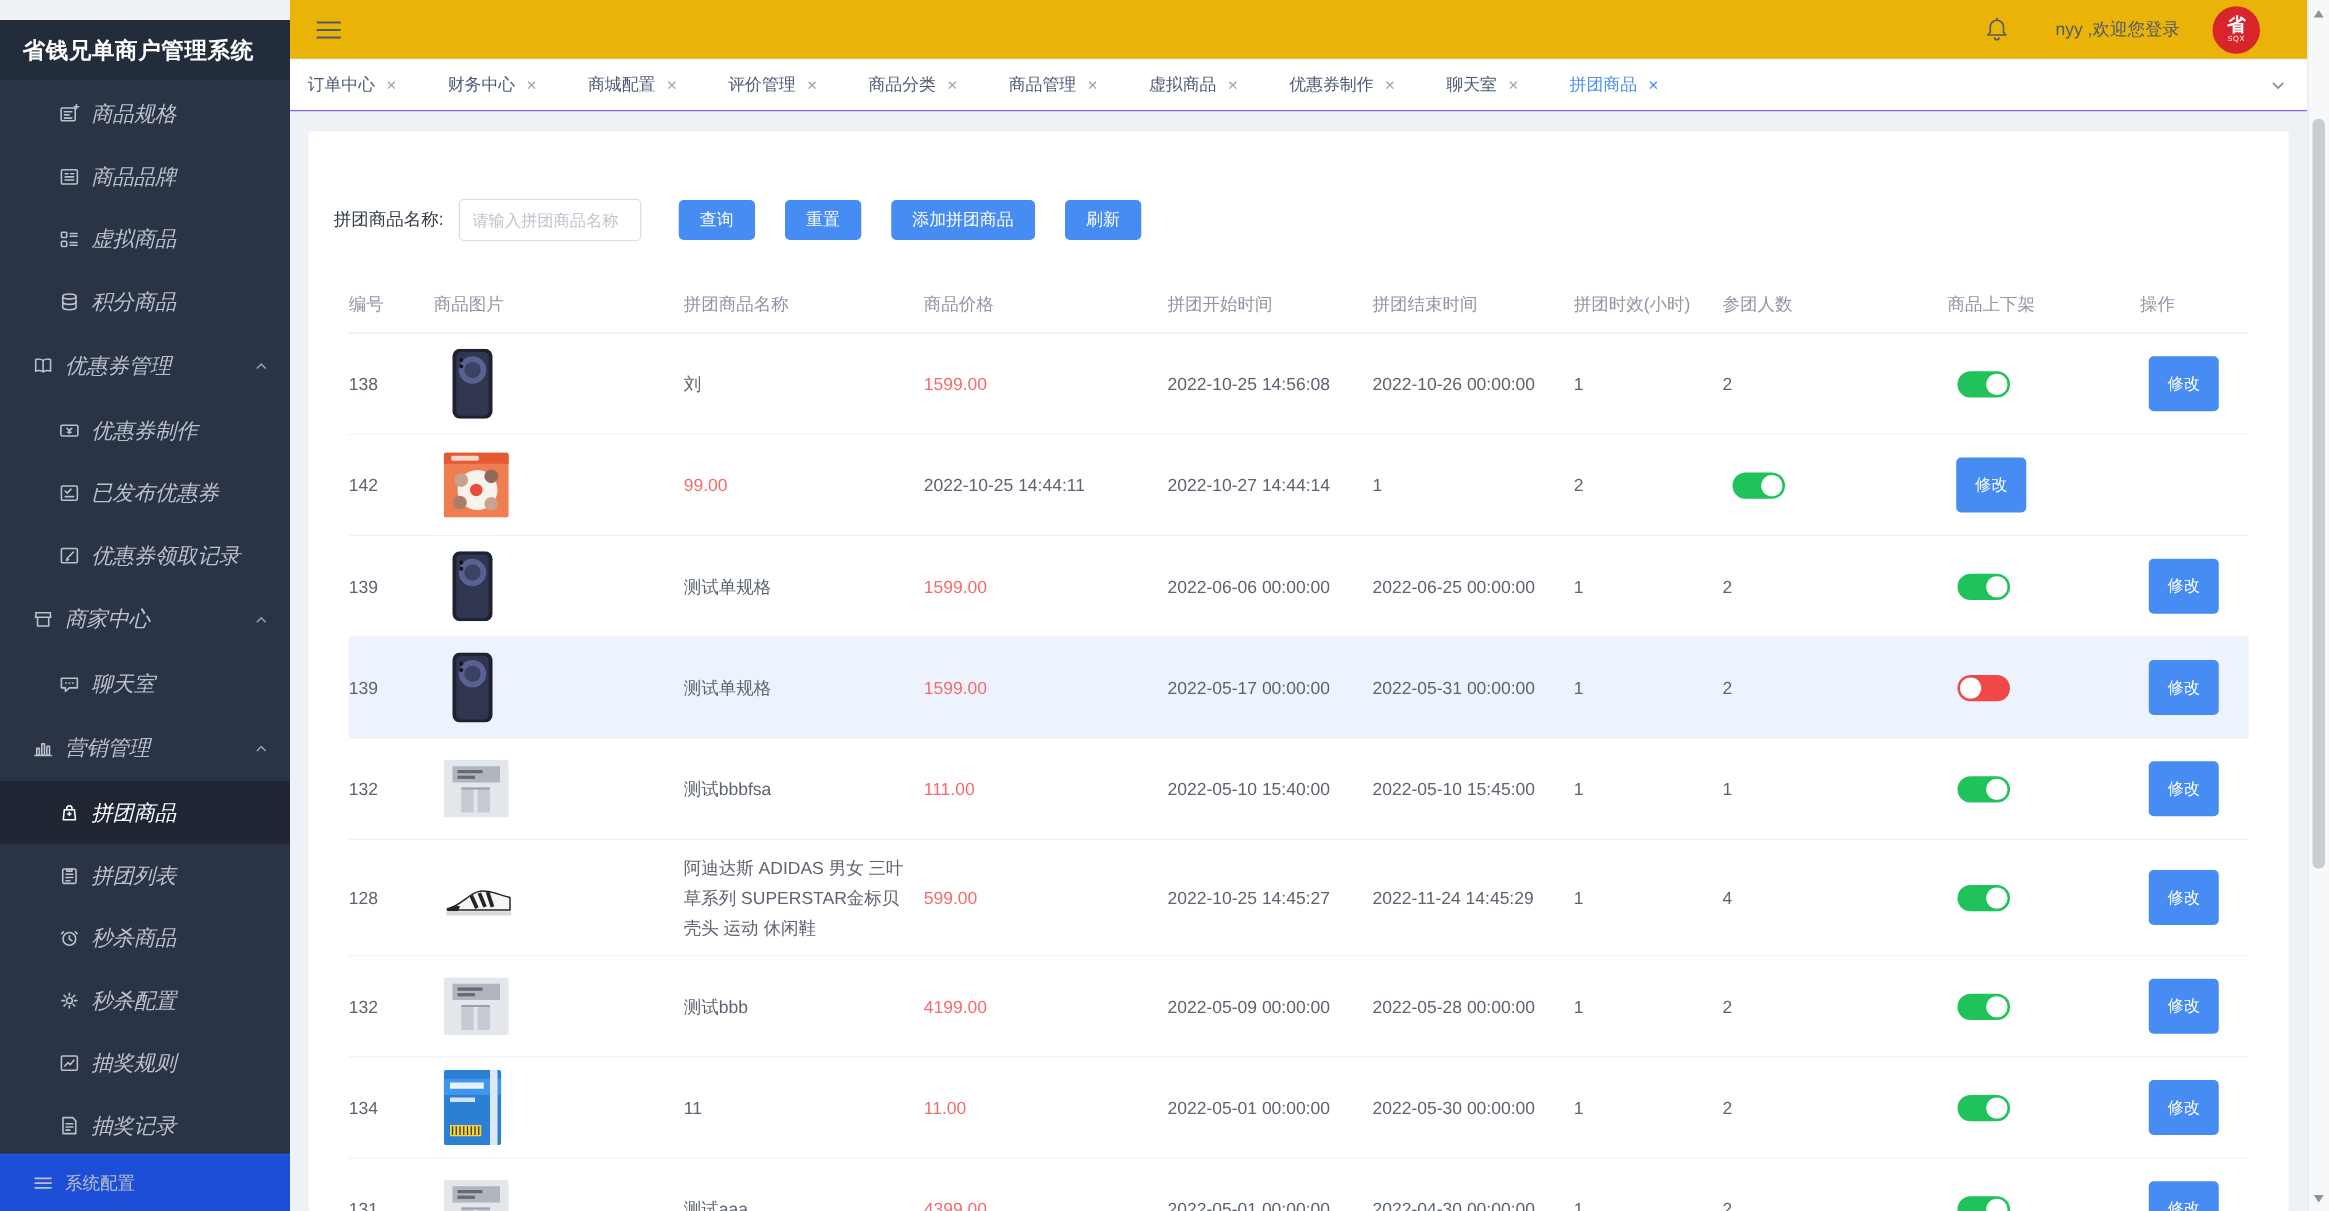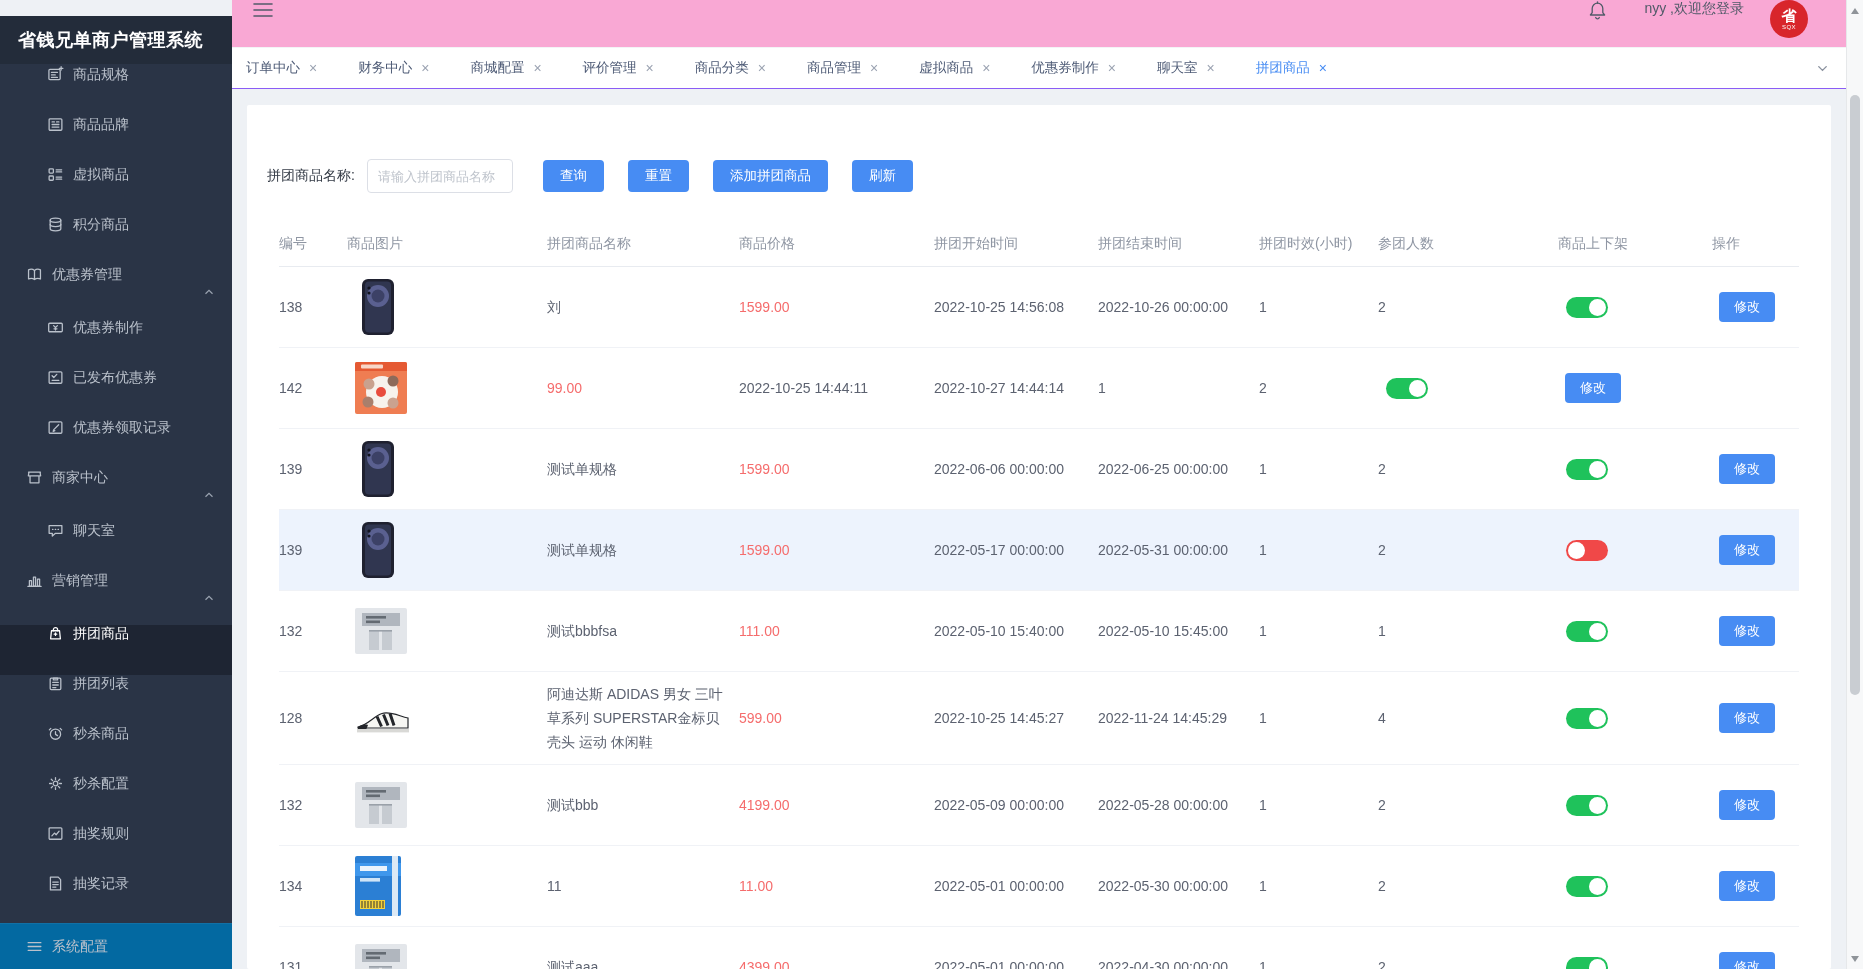--- a/index.html
+++ b/index.html
@@ -4,36 +4,36 @@
 <style>
   * { margin:0; padding:0; box-sizing:border-box; }
   html,body { width:1863px; height:969px; overflow:hidden; }
   body { font-family:"Liberation Sans","DejaVu Sans",sans-serif; background:#eef1f5; color:#333; }
 
   
   .sidebar { position:absolute; left:0; top:16px; bottom:0; width:232px; background:#2a3446; z-index:5; }
   .logo { height:48px; background:#232c3a; color:#fff; font-size:18px; font-weight:bold;
           display:flex; align-items:center; padding-left:18px; letter-spacing:.5px; white-space:nowrap; }
   .menu { padding-top:2px; }
-  .menu-item { display:flex; align-items:flex-start; height:50px; color:#bac1cb; font-size:14px;
-               cursor:pointer; position:relative; padding-left:47px; }
+  .menu-item { display:flex; align-items:center; height:50px; color:#bac1cb; font-size:17px;
+               cursor:pointer; position:relative; padding-left:47px;font-style:italic; }
   .menu-item.group { height:53px; padding-left:26px; }
   .menu-item.active { background:#1e2533; color:#fff; }
   .mi-icon { width:17px; height:17px; margin-right:9px; display:inline-flex; flex:none; }
   .mi-icon svg { width:17px; height:17px; stroke:currentColor; fill:none; stroke-width:1.2;
                  stroke-linecap:round; stroke-linejoin:round; }
   .mi-chevron { position:absolute; right:16px; top:50%; margin-top:-8px; width:14px; height:16px; }
   .mi-chevron svg { width:14px; height:14px; stroke:#9aa3b0; fill:none; stroke-width:1.4; }
-  .sidebar-bottom { position:absolute; left:0; right:0; bottom:0; height:46px; background:#0369a1;
+  .sidebar-bottom { position:absolute; left:0; right:0; bottom:0; height:46px; background:#1d4ed8;
                     border-top:1px solid rgba(255,255,255,.06); display:flex; align-items:center;
                     padding-left:26px; color:#bac1cb; font-size:14px; cursor:pointer; }
 
   
   .main { position:absolute; left:232px; right:17px; top:0; bottom:0; display:flex; flex-direction:column; }
-  .topbar { height:48px; background:#f9a8d4; display:flex; 
+  .topbar { height:48px; background:#eab308; display:flex; align-items:center;
             padding:0 38px 0 20px; border-bottom:1px solid #f3f4f6; }
   .hamburger { width:22px; height:20px; cursor:pointer; display:inline-flex; }
   .hamburger svg { width:22px; height:20px; stroke:#515a68; stroke-width:1.6; stroke-linecap:round; }
   .topbar-spacer { flex:1; }
   .bell { width:21px; height:22px; cursor:pointer; margin-right:36px; }
   .bell svg { width:21px; height:22px; stroke:#515a68; fill:none; stroke-width:1.3; stroke-linecap:round; stroke-linejoin:round; }
   .welcome { font-size:14px; color:#515a68; margin-right:26px; white-space:nowrap; }
   .avatar { width:38px; height:38px; border-radius:50%; background:#d8252b; color:#fff;
             display:flex; flex-direction:column; align-items:center; justify-content:center;
             line-height:1; cursor:pointer; flex:none; }
@@ -77,21 +77,21 @@
   .cell-img { padding-left:8px; }
   .prod-img { display:block; }
   .prod-img svg { display:block; border-radius:2px; }
   .switch { width:42px; height:21px; border-radius:11px; position:relative; cursor:pointer;
             margin-left:8px; flex:none; }
   .switch.on  { background:#1fc25b; }
   .switch.off { background:#f04848; }
   .switch .knob { position:absolute; top:2px; width:17px; height:17px; border-radius:50%; background:#fff; }
   .switch.on .knob { right:2px; }
   .switch.off .knob { left:2px; }
-  .btn-edit { height:30px; padding:0 15px; font-size:13px; margin-left:7px; }
+  .btn-edit { height:44px; padding:0 15px; font-size:13px; margin-left:7px; }
 
   
   .vscroll { position:absolute; right:0; top:0; bottom:0; width:17px; background:#f7f8f9;
              border-left:1px solid #e6e8ea; z-index:10; }
   .scroll-arrow { position:absolute; left:0; width:16px; height:17px; display:flex;
                   align-items:center; justify-content:center; cursor:pointer; }
   .scroll-arrow.up { top:2px; } .scroll-arrow.down { bottom:2px; }
   .tri-up { width:0; height:0; border-left:4px solid transparent; border-right:4px solid transparent;
             border-bottom:6px solid #8f9499; }
   .tri-down { width:0; height:0; border-left:4px solid transparent; border-right:4px solid transparent;

